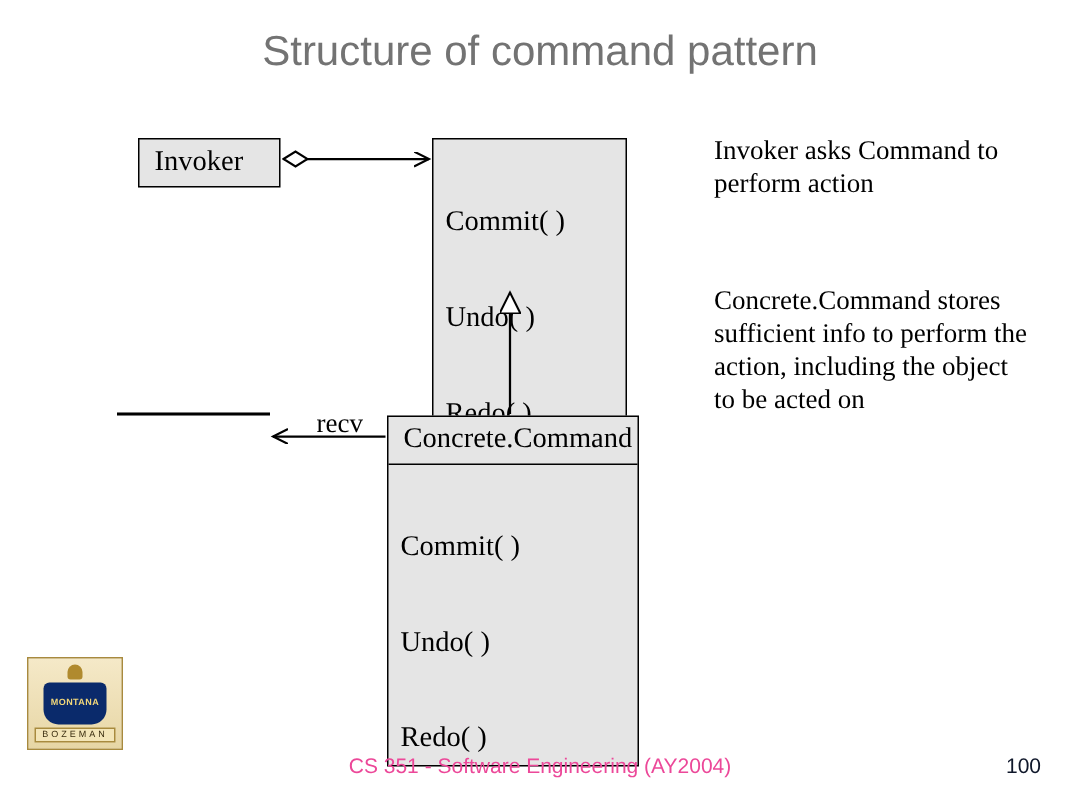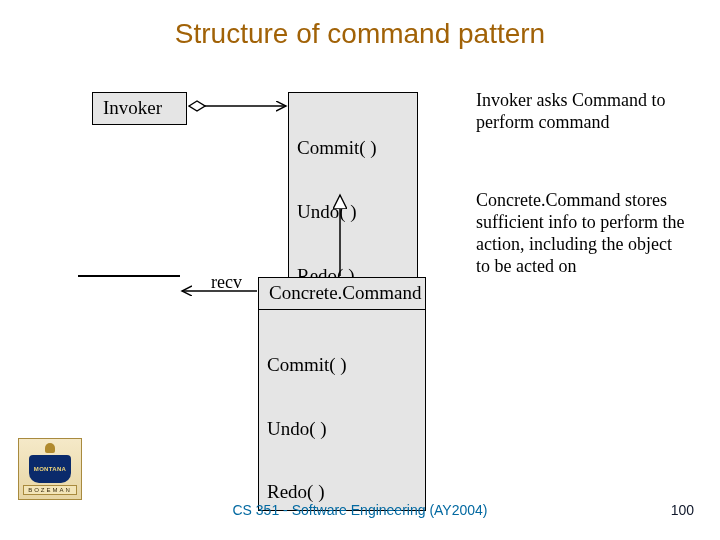--- a/index.html
+++ b/index.html
@@ -11,30 +11,30 @@
     color: #000;
     position: relative;
   }
   .title {
     position: absolute;
     top: 18px;
     left: 0; right: 0;
     text-align: center;
     font-family: Arial, Helvetica, sans-serif;
     font-size: 28px;
-    color: #a16207;
+    color: #737373;
   }
   .footer {
     position: absolute;
     bottom: 22px;
     left: 0; right: 0;
     text-align: center;
     font-family: Arial, Helvetica, sans-serif;
     font-size: 14px;
-    color: #0369a1;
+    color: #ec4899;
   }
   .pagenum {
     position: absolute;
     bottom: 22px;
     right: 26px;
     font-family: Arial, Helvetica, sans-serif;
     font-size: 14px;
     color: #0f172a;
   }
   .logo {
@@ -149,21 +149,21 @@
   <div class="name">Concrete.Command</div>
   <div class="ops">
     <div>Commit( )</div>
     <div>Undo( )</div>
     <div>Redo( )</div>
   </div>
 </div>
 
 <div class="assoc-label">recv</div>
 
-<div id="note1" class="note">Invoker asks Command to perform command</div>
+<div id="note1" class="note">Invoker asks Command to perform action</div>
 <div id="note2" class="note">Concrete.Command stores sufficient info to perform the action, including the object to be acted on</div>
 
 <svg class="arrows" viewBox="0 0 720 540">
   <defs>
     <marker id="arrowOpen" markerWidth="12" markerHeight="12" refX="10" refY="5" orient="auto" markerUnits="userSpaceOnUse">
       <path d="M0,0 L10,5 L0,10" fill="none" stroke="#000" stroke-width="1.4"></path>
     </marker>
     <marker id="arrowHollowTri" markerWidth="16" markerHeight="14" refX="14" refY="7" orient="auto" markerUnits="userSpaceOnUse">
       <path d="M0,0 L14,7 L0,14 Z" fill="#fff" stroke="#000" stroke-width="1.4"></path>
     </marker>

